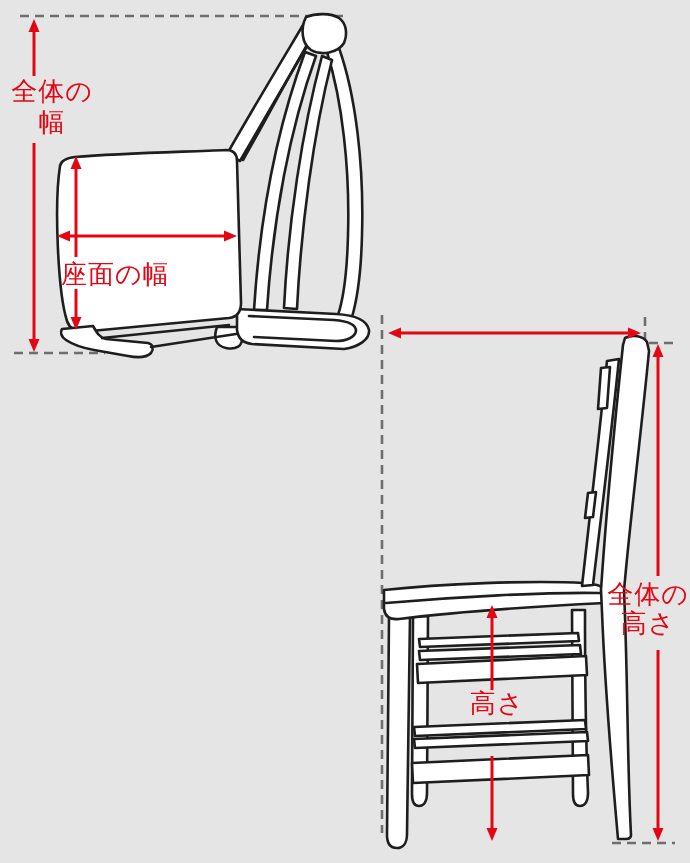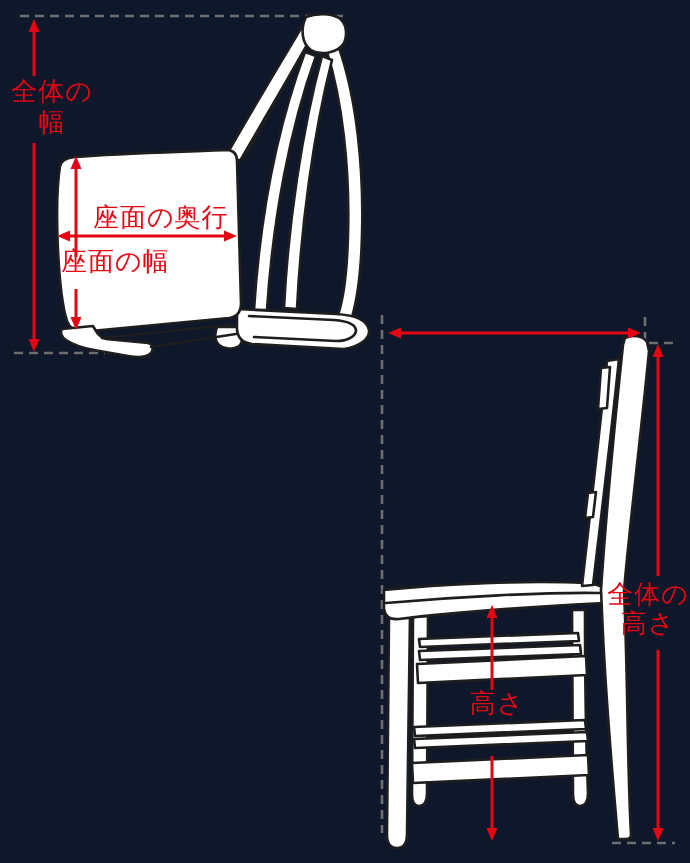--- a/index.html
+++ b/index.html
@@ -1,35 +1,35 @@
 <!DOCTYPE html>
 <html><head>
 <meta charset="utf-8">
 <style>
   html,body{margin:0;padding:0;background:#fff;}
   .stage{
     position:relative;
     width:690px;height:863px;
-    background:#0f172a;
+    background:#e5e5e5;
     font-family:"DejaVu Sans",sans-serif;
     overflow:hidden;
   }
   .stage svg{position:absolute;left:0;top:0;}
   .dim-label{
     position:absolute;
     color:#e30613;
     font-size:26px;
     line-height:31px;
     white-space:nowrap;
     letter-spacing:1px;
   }
   .dim-label.centered{text-align:center;white-space:normal;}
   .lbl-overall-width{left:4px;top:76px;width:96px;line-height:31px;}
   .lbl-seat-depth{left:93px;top:202px;}
-  .lbl-seat-width{left:61px;top:246px;text-align:center;}
+  .lbl-seat-width{left:61px;top:259px;text-align:center;}
   .lbl-overall-depth{left:449px;top:300px;}
   .lbl-overall-height{left:601px;top:580px;width:94px;line-height:29px;}
   .lbl-seat-height{left:423px;top:687px;width:148px;line-height:32px;}
 </style>
 </head>
 <body>
 
 <div class="stage">
 
   <svg width="690" height="863" viewBox="0 0 690 863">
@@ -132,21 +132,20 @@
         <polygon stroke="none" points="492,841 486.5,828 497.5,828"></polygon>
       </g>
     </g>
   </svg>
 
   <div class="dim-label centered lbl-overall-width">
     <div>全体の</div>
     <div>幅</div>
   </div>
 
-  <div class="dim-label lbl-seat-depth">座面の奥行</div>
 
   <div class="dim-label lbl-seat-width">座面の幅</div>
 
 
   <div class="dim-label centered lbl-overall-height">
     <div>全体の</div>
     <div>高さ</div>
   </div>
 
   <div class="dim-label centered lbl-seat-height">

